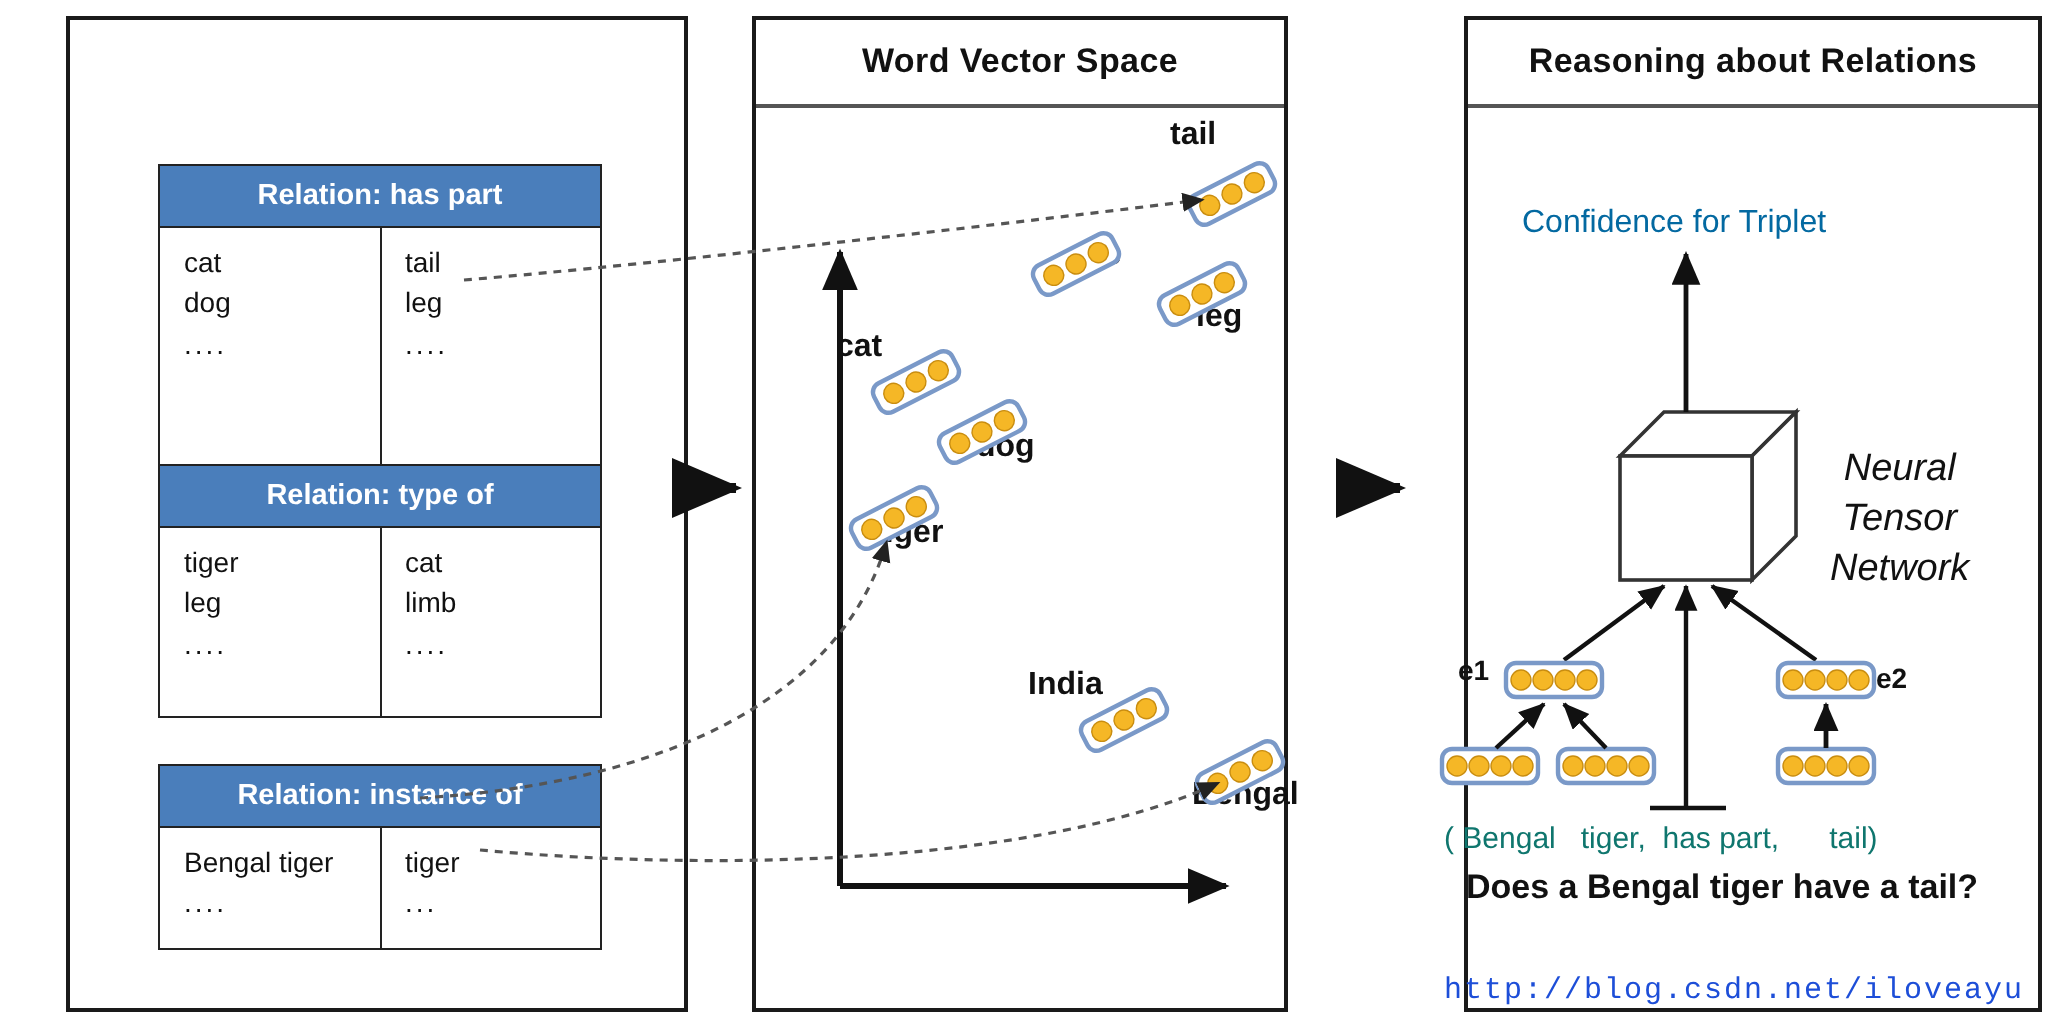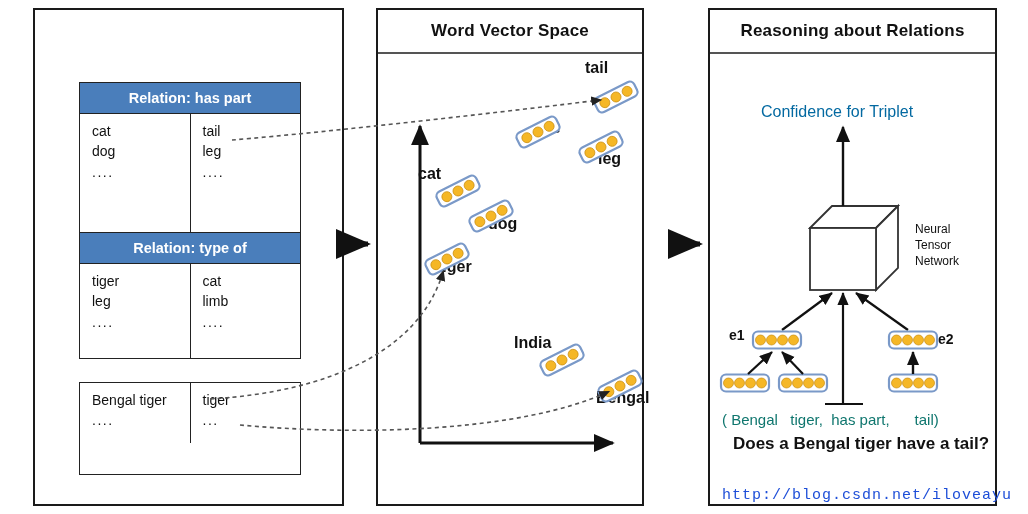--- a/index.html
+++ b/index.html
@@ -14,21 +14,21 @@
   .relation-head{height:31px;background:#4a7ebb;color:#fff;display:flex;
        align-items:center;justify-content:center;font-size:14.5px;font-weight:600;
        box-sizing:border-box;border-bottom:1.5px solid #222;}
   .relation-body{display:flex;height:calc(100% - 31px);box-sizing:border-box;}
   .rel-col{flex:1;box-sizing:border-box;padding:7px 0 0 12px;font-size:14px;line-height:1.46;}
   .rel-col.left{border-right:1.5px solid #222;}
   .rel-col div{white-space:nowrap;}
   .dots{letter-spacing:1.5px;}
   svg.overlay{position:absolute;left:0;top:0;width:1028px;height:514px;pointer-events:none;}
   .vlabel{position:absolute;font-size:16px;font-weight:600;color:#111;white-space:nowrap;}
-  .ntn-label{position:absolute;font-size:12px;color:#111;text-align:left;line-height:1.32;white-space:nowrap;}
+  .ntn-label{position:absolute;font-size:19px;color:#111;text-align:center;line-height:1.32;white-space:nowrap;font-style:italic;}
   .cube-letter{position:absolute;font-size:24px;color:#111;font-weight:500;}
   .triplet{position:absolute;font-size:15px;color:#0f766e;white-space:pre;}
   .question{position:absolute;font-size:17px;font-weight:600;color:#111;white-space:nowrap;}
   .elabel{position:absolute;font-size:14px;font-weight:700;color:#111;}
   .watermark{position:absolute;font-family:"Liberation Mono","DejaVu Sans Mono",monospace;
        font-size:15px;color:#1d4ed8;letter-spacing:1px;white-space:nowrap;}
   .conf-label{position:absolute;font-size:16px;color:#0369a1;white-space:nowrap;}
 </style>
 </head>
 <body>
@@ -61,20 +61,21 @@
       </div>
       <div class="rel-col">
         <div>cat</div>
         <div>limb</div>
         <div class="dots">....</div>
       </div>
     </div>
   </div>
 
   <div class="relation-card" style="left:44px;top:372px;width:222px;height:93px;">
+    <div class="relation-head">Relation: instance of</div>
     <div class="relation-body">
       <div class="rel-col left">
         <div>Bengal tiger</div>
         <div class="dots">....</div>
       </div>
       <div class="rel-col">
         <div>tiger</div>
         <div class="dots">...</div>
       </div>
     </div>
@@ -87,21 +88,21 @@
 
 <div class="vlabel" style="left:585px;top:59px;">tail</div>
 <div class="vlabel" style="left:534px;top:119px;">eye</div>
 <div class="vlabel" style="left:598px;top:150px;">leg</div>
 <div class="vlabel" style="left:418px;top:165px;">cat</div>
 <div class="vlabel" style="left:488px;top:215px;">dog</div>
 <div class="vlabel" style="left:437px;top:258px;">tiger</div>
 <div class="vlabel" style="left:514px;top:334px;">India</div>
 <div class="vlabel" style="left:596px;top:389px;">Bengal</div>
 
-<div class="panel" id="p3" style="left:708px;top:8px;width:289px;height:498px;">
+<div class="panel" id="p3" style="left:732px;top:8px;width:289px;height:498px;">
   <div class="panel-title">Reasoning about Relations</div>
 </div>
 
 <div class="conf-label" style="left:761px;top:103px;">Confidence for Triplet</div>
 
 <div class="cube-letter" style="left:833px;top:248px;">R</div>
 
 <div class="ntn-label" style="left:915px;top:222px;">
   <div>Neural</div>
   <div>Tensor</div>

